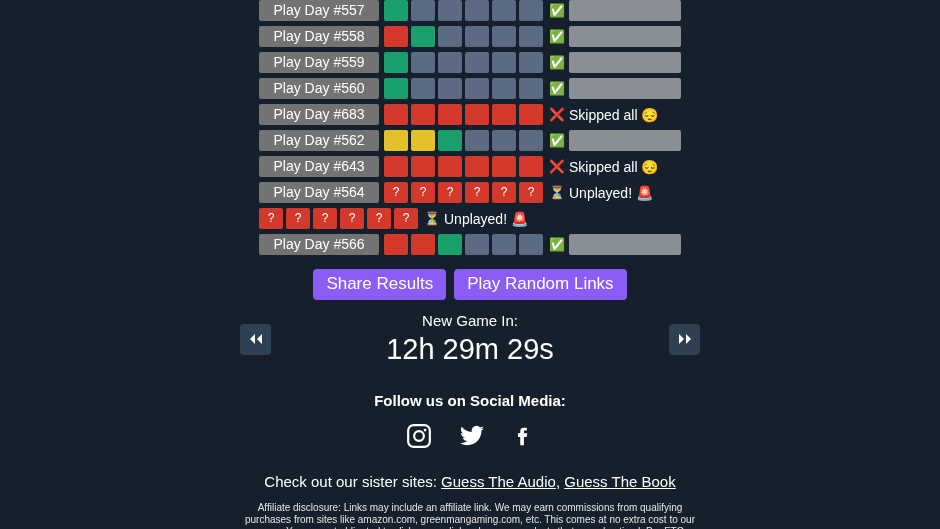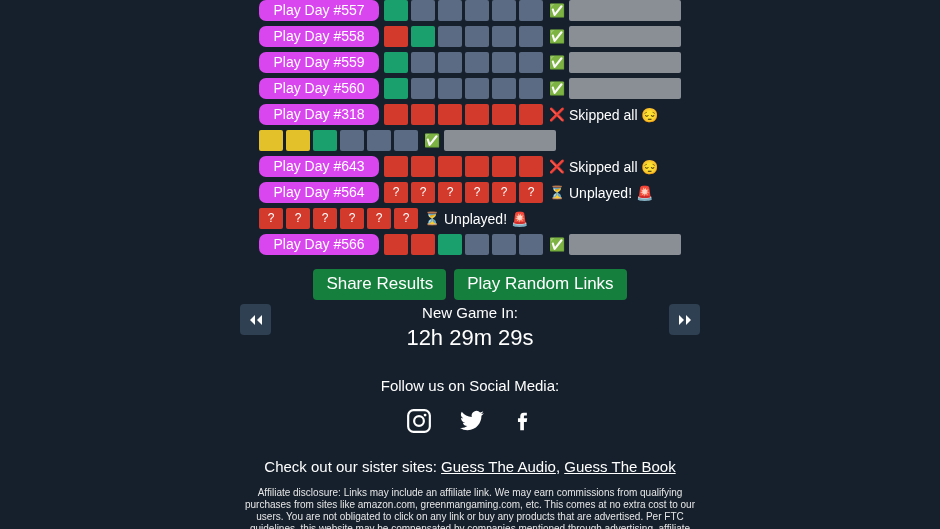--- a/index.html
+++ b/index.html
@@ -31,26 +31,26 @@
   }
   .row {
     display: flex;
     align-items: center;
     height: 21px;
     margin-bottom: 5px;
   }
   .play-btn {
     width: 120px;
     height: 21px;
-    background: #d946ef;
+    background: #737373;
     color: #ffffff;
     font-size: 14px;
     line-height: 21px;
     text-align: center;
-    border-radius: 7px;
+    border-radius: 2px;
     margin-right: 5px;
     white-space: nowrap;
     box-sizing: border-box;
   }
   .cells {
     display: flex;
   }
   .cell {
     width: 24px;
     height: 21px;
@@ -90,62 +90,63 @@
   }
   .status .txt { margin-right: 5px; }
 
   
   .actions {
     margin-top: 9px;
     display: flex;
     gap: 8px;
   }
   .action-btn {
-    background: #15803d;
+    background: #8b5cf6;
     color: #fff;
     font-size: 17px;
     padding: 5px 13px 6px;
     border-radius: 4px;
     border: none;
     font-family: "Liberation Sans", sans-serif;
     cursor: pointer;
   }
 
   
   .timer-wrap {
-    margin-top: 4px;
+    margin-top: 12px;
     width: 460px;
     display: flex;
-    align-items: flex-start;
+    align-items: center;
     justify-content: space-between;
   }
   .nav-btn {
     width: 31px;
     height: 31px;
     background: #2e4052;
     border-radius: 4px;
     color: #ffffff;
     font-size: 13px;
     display: flex;
     align-items: center;
     justify-content: center;
     border: none;
     cursor: pointer;
   }
   .timer-center {
     text-align: center;
     flex: 1;
   }
   .timer-label { font-size: 15px; }
-  .timer-value { font-size: 22px; margin-top: 4px; }
+  .timer-value { font-size: 29px; margin-top: 4px; }
 
   
   .social-title {
     margin-top: 26px;
     font-size: 15px;
+    font-weight: bold;
   }
   .social-icons {
     margin-top: 14px;
     display: flex;
     gap: 26px;
     align-items: center;
   }
   .social-icons svg { display: block; }
 
   
@@ -229,35 +230,36 @@
           <div class="cell blank"></div>
           <div class="cell blank"></div>
           <div class="cell blank"></div>
         </div>
         <div class="status">
           <span class="mark">✅</span>
           <div class="bar"></div>
         </div>
       </div>
       <div class="row">
-        <div class="play-btn">Play Day #318</div>
+        <div class="play-btn">Play Day #683</div>
         <div class="cells">
           <div class="cell red"></div>
           <div class="cell red"></div>
           <div class="cell red"></div>
           <div class="cell red"></div>
           <div class="cell red"></div>
           <div class="cell red"></div>
         </div>
         <div class="status">
           <span class="mark">❌</span>
           <span class="txt">Skipped all 😔</span>
         </div>
       </div>
       <div class="row">
+        <div class="play-btn">Play Day #562</div>
         <div class="cells">
           <div class="cell yellow"></div>
           <div class="cell yellow"></div>
           <div class="cell green"></div>
           <div class="cell blank"></div>
           <div class="cell blank"></div>
           <div class="cell blank"></div>
         </div>
         <div class="status">
           <span class="mark">✅</span>

